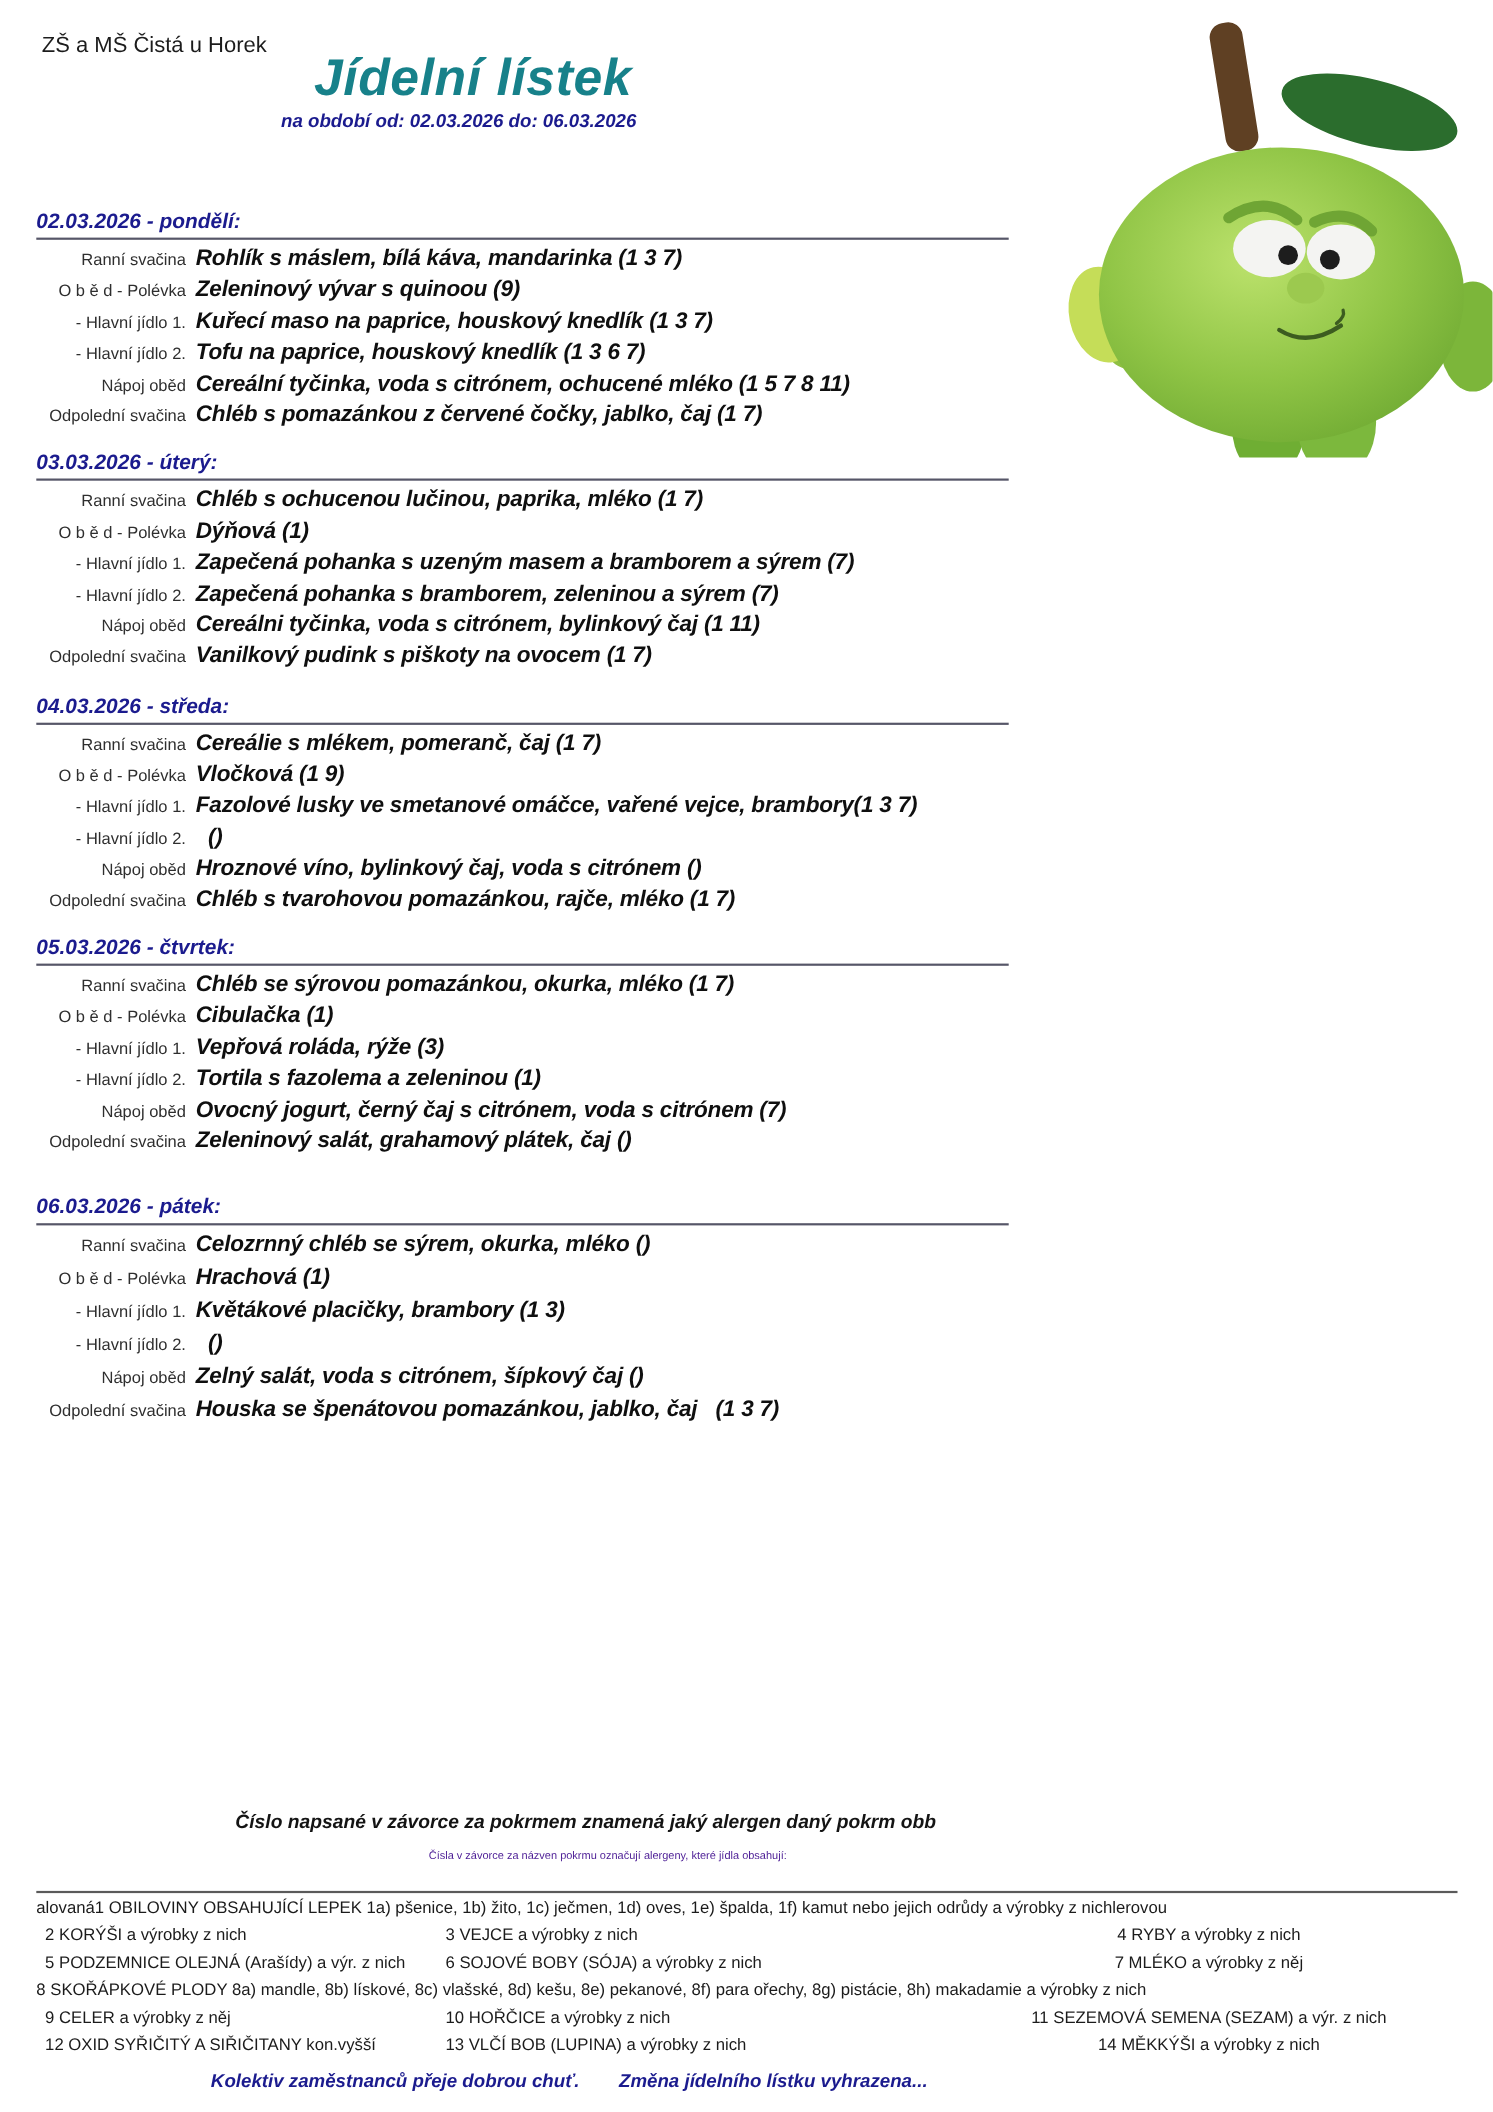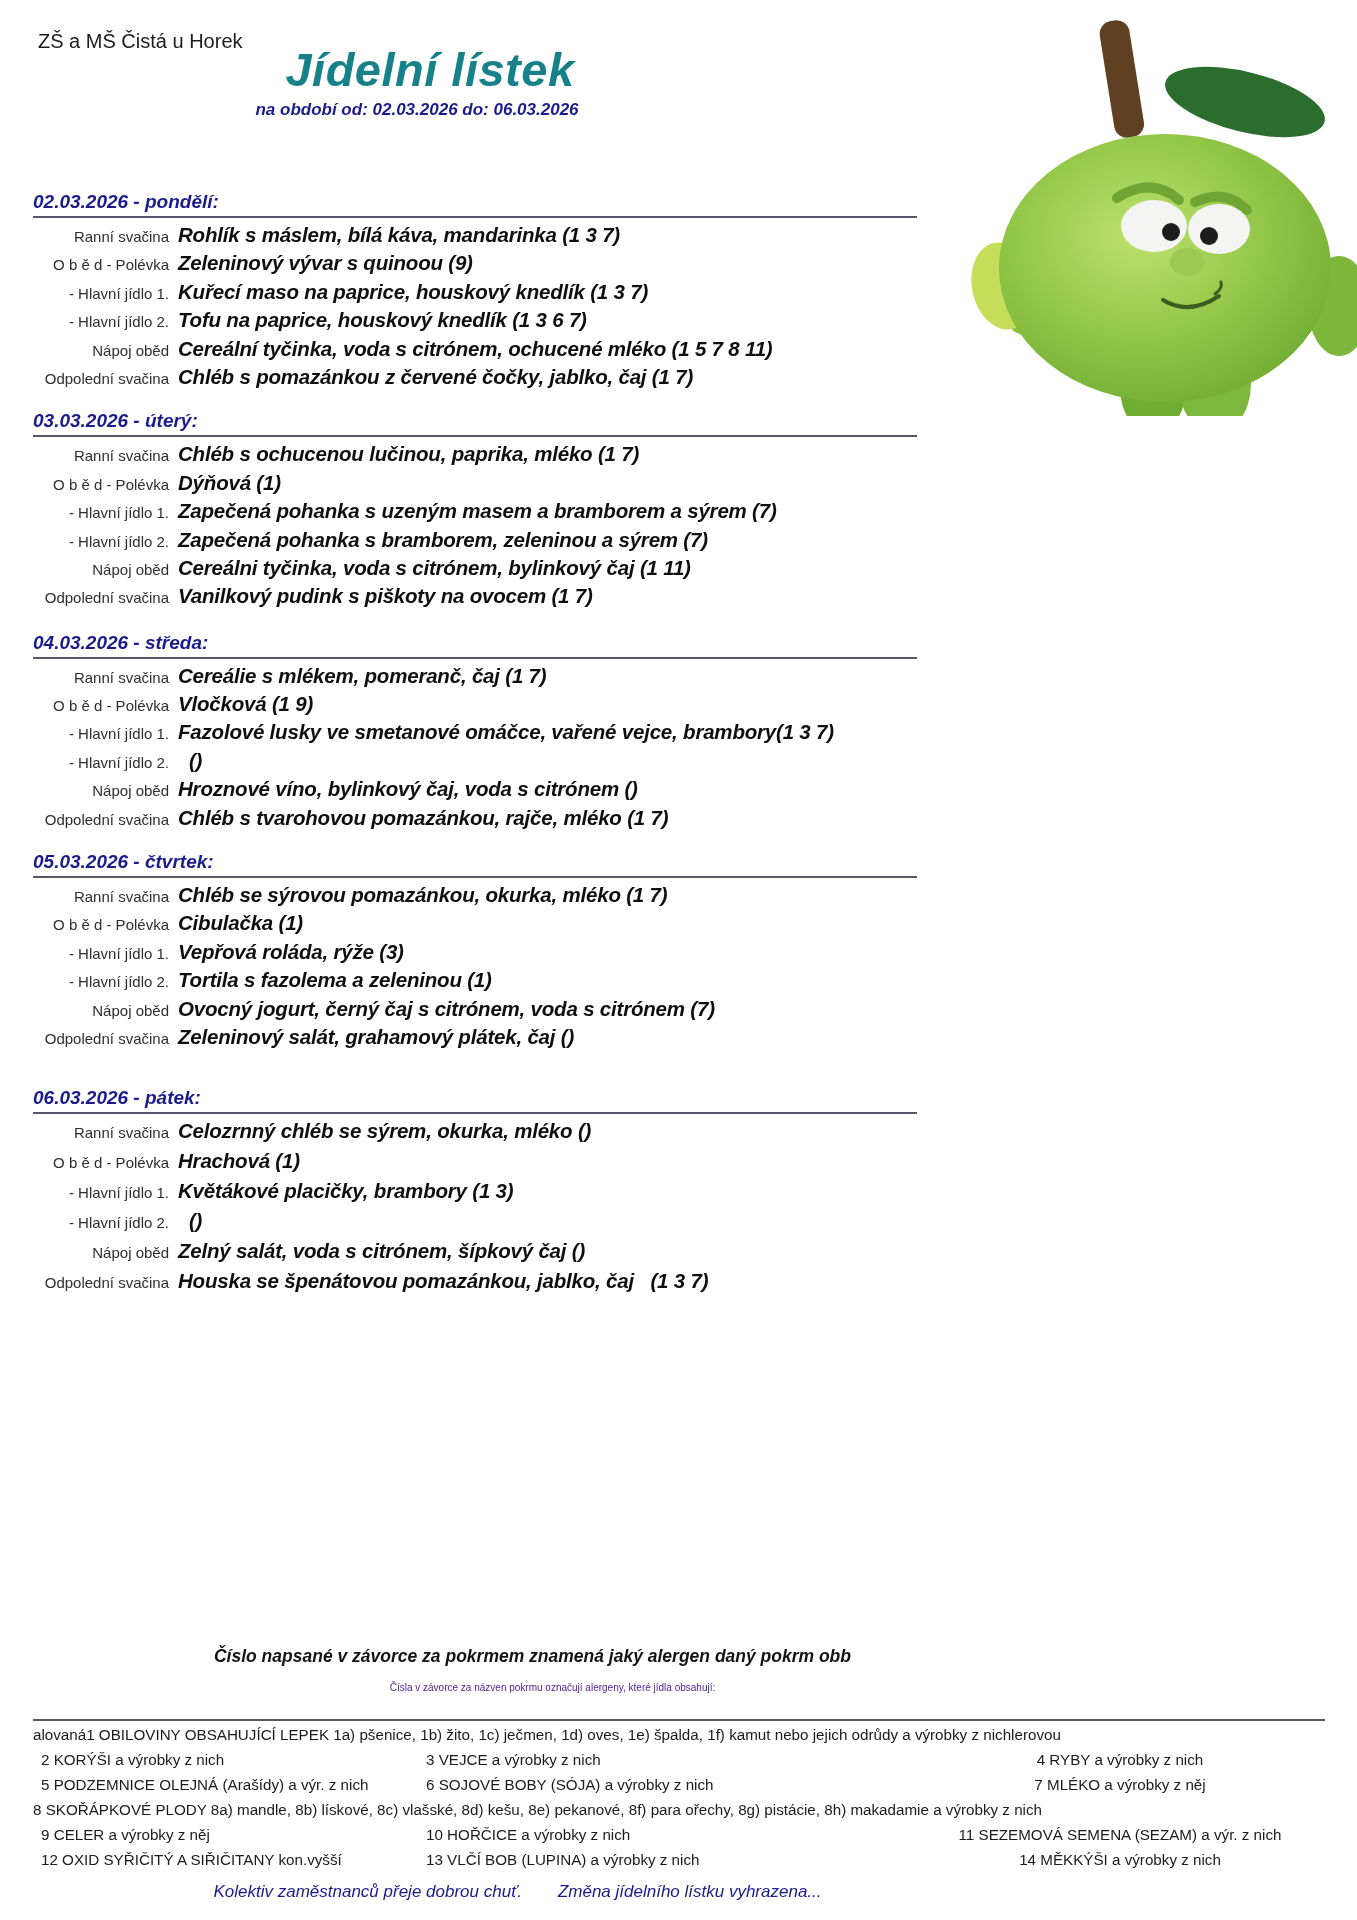--- a/index.html
+++ b/index.html
@@ -31,27 +31,27 @@
 
   .note-bold{position:absolute;top:1646px;left:0;width:1065px;text-align:center;
              font-size:17.5px;font-weight:bold;font-style:italic;color:#141414;}
   .note-sub{position:absolute;top:1682px;left:0;width:1105px;text-align:center;
             font-size:10px;color:#4c1d95;}
 
   .allergens{position:absolute;left:33px;top:1719px;width:1292px;
              border-top:2px solid #5a5a5a;padding-top:1px;
              font-size:15.2px;color:#1b1b1b;}
   .alg-row{min-height:25px;line-height:25px;white-space:nowrap;}
-  .alg-grid{display:grid;grid-template-columns:372px 468px 1fr;min-height:25px;line-height:25px;gap:21px;}
+  .alg-grid{display:grid;grid-template-columns:372px 468px 1fr;min-height:25px;line-height:25px;}
   .alg-grid .c1{padding-left:8px;white-space:nowrap;}
   .alg-grid .c2{text-align:left;white-space:nowrap;}
   .alg-grid .c3{white-space:nowrap;text-align:center;}
 
   .footer{position:absolute;top:1882px;left:0;width:1035px;text-align:center;
-          font-size:17px;font-weight:normal;font-style:italic;color:#1b1b8e;}
+          font-size:17px;font-weight:bold;font-style:italic;color:#1b1b8e;}
   .footer .sep{display:inline-block;width:36px;}
 </style>
 </head>
 <body>
 
 <div class="school">ZŠ a MŠ Čistá u Horek</div>
 <div class="title">Jídelní lístek</div>
 <div class="period">na období od: 02.03.2026 do: 06.03.2026</div>
 
 <svg class="apple" viewBox="0 0 400 406" aria-hidden="true">

